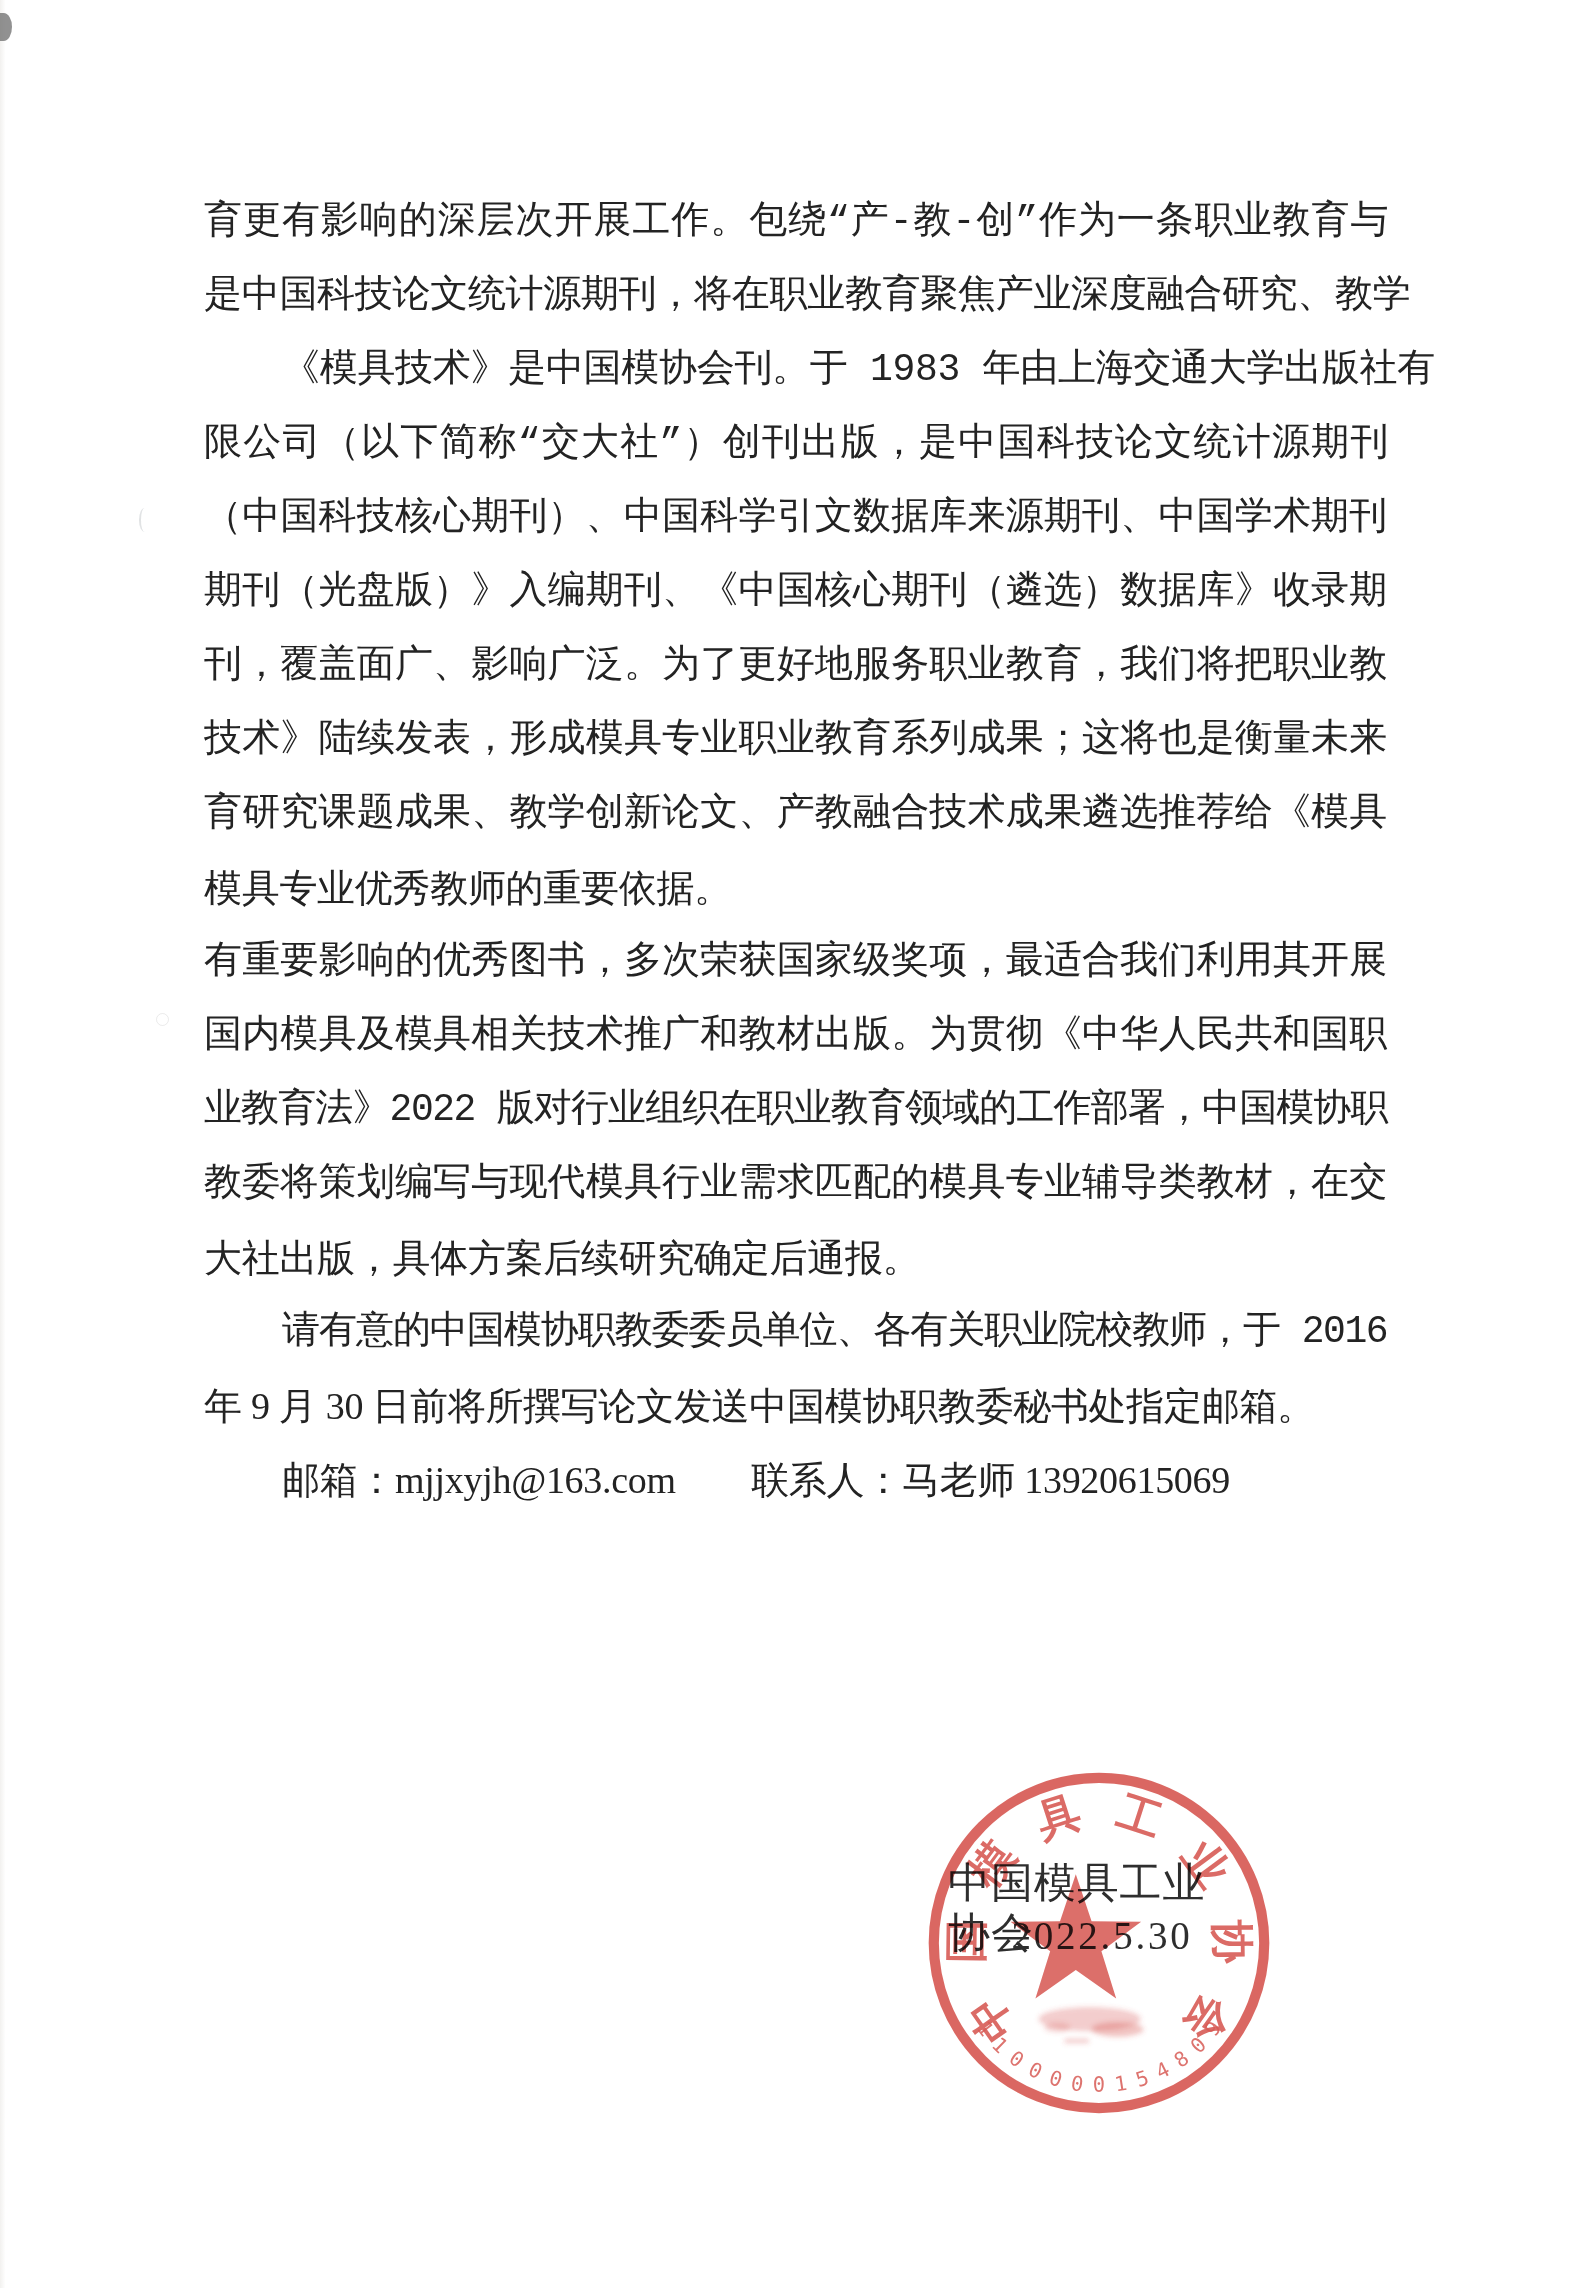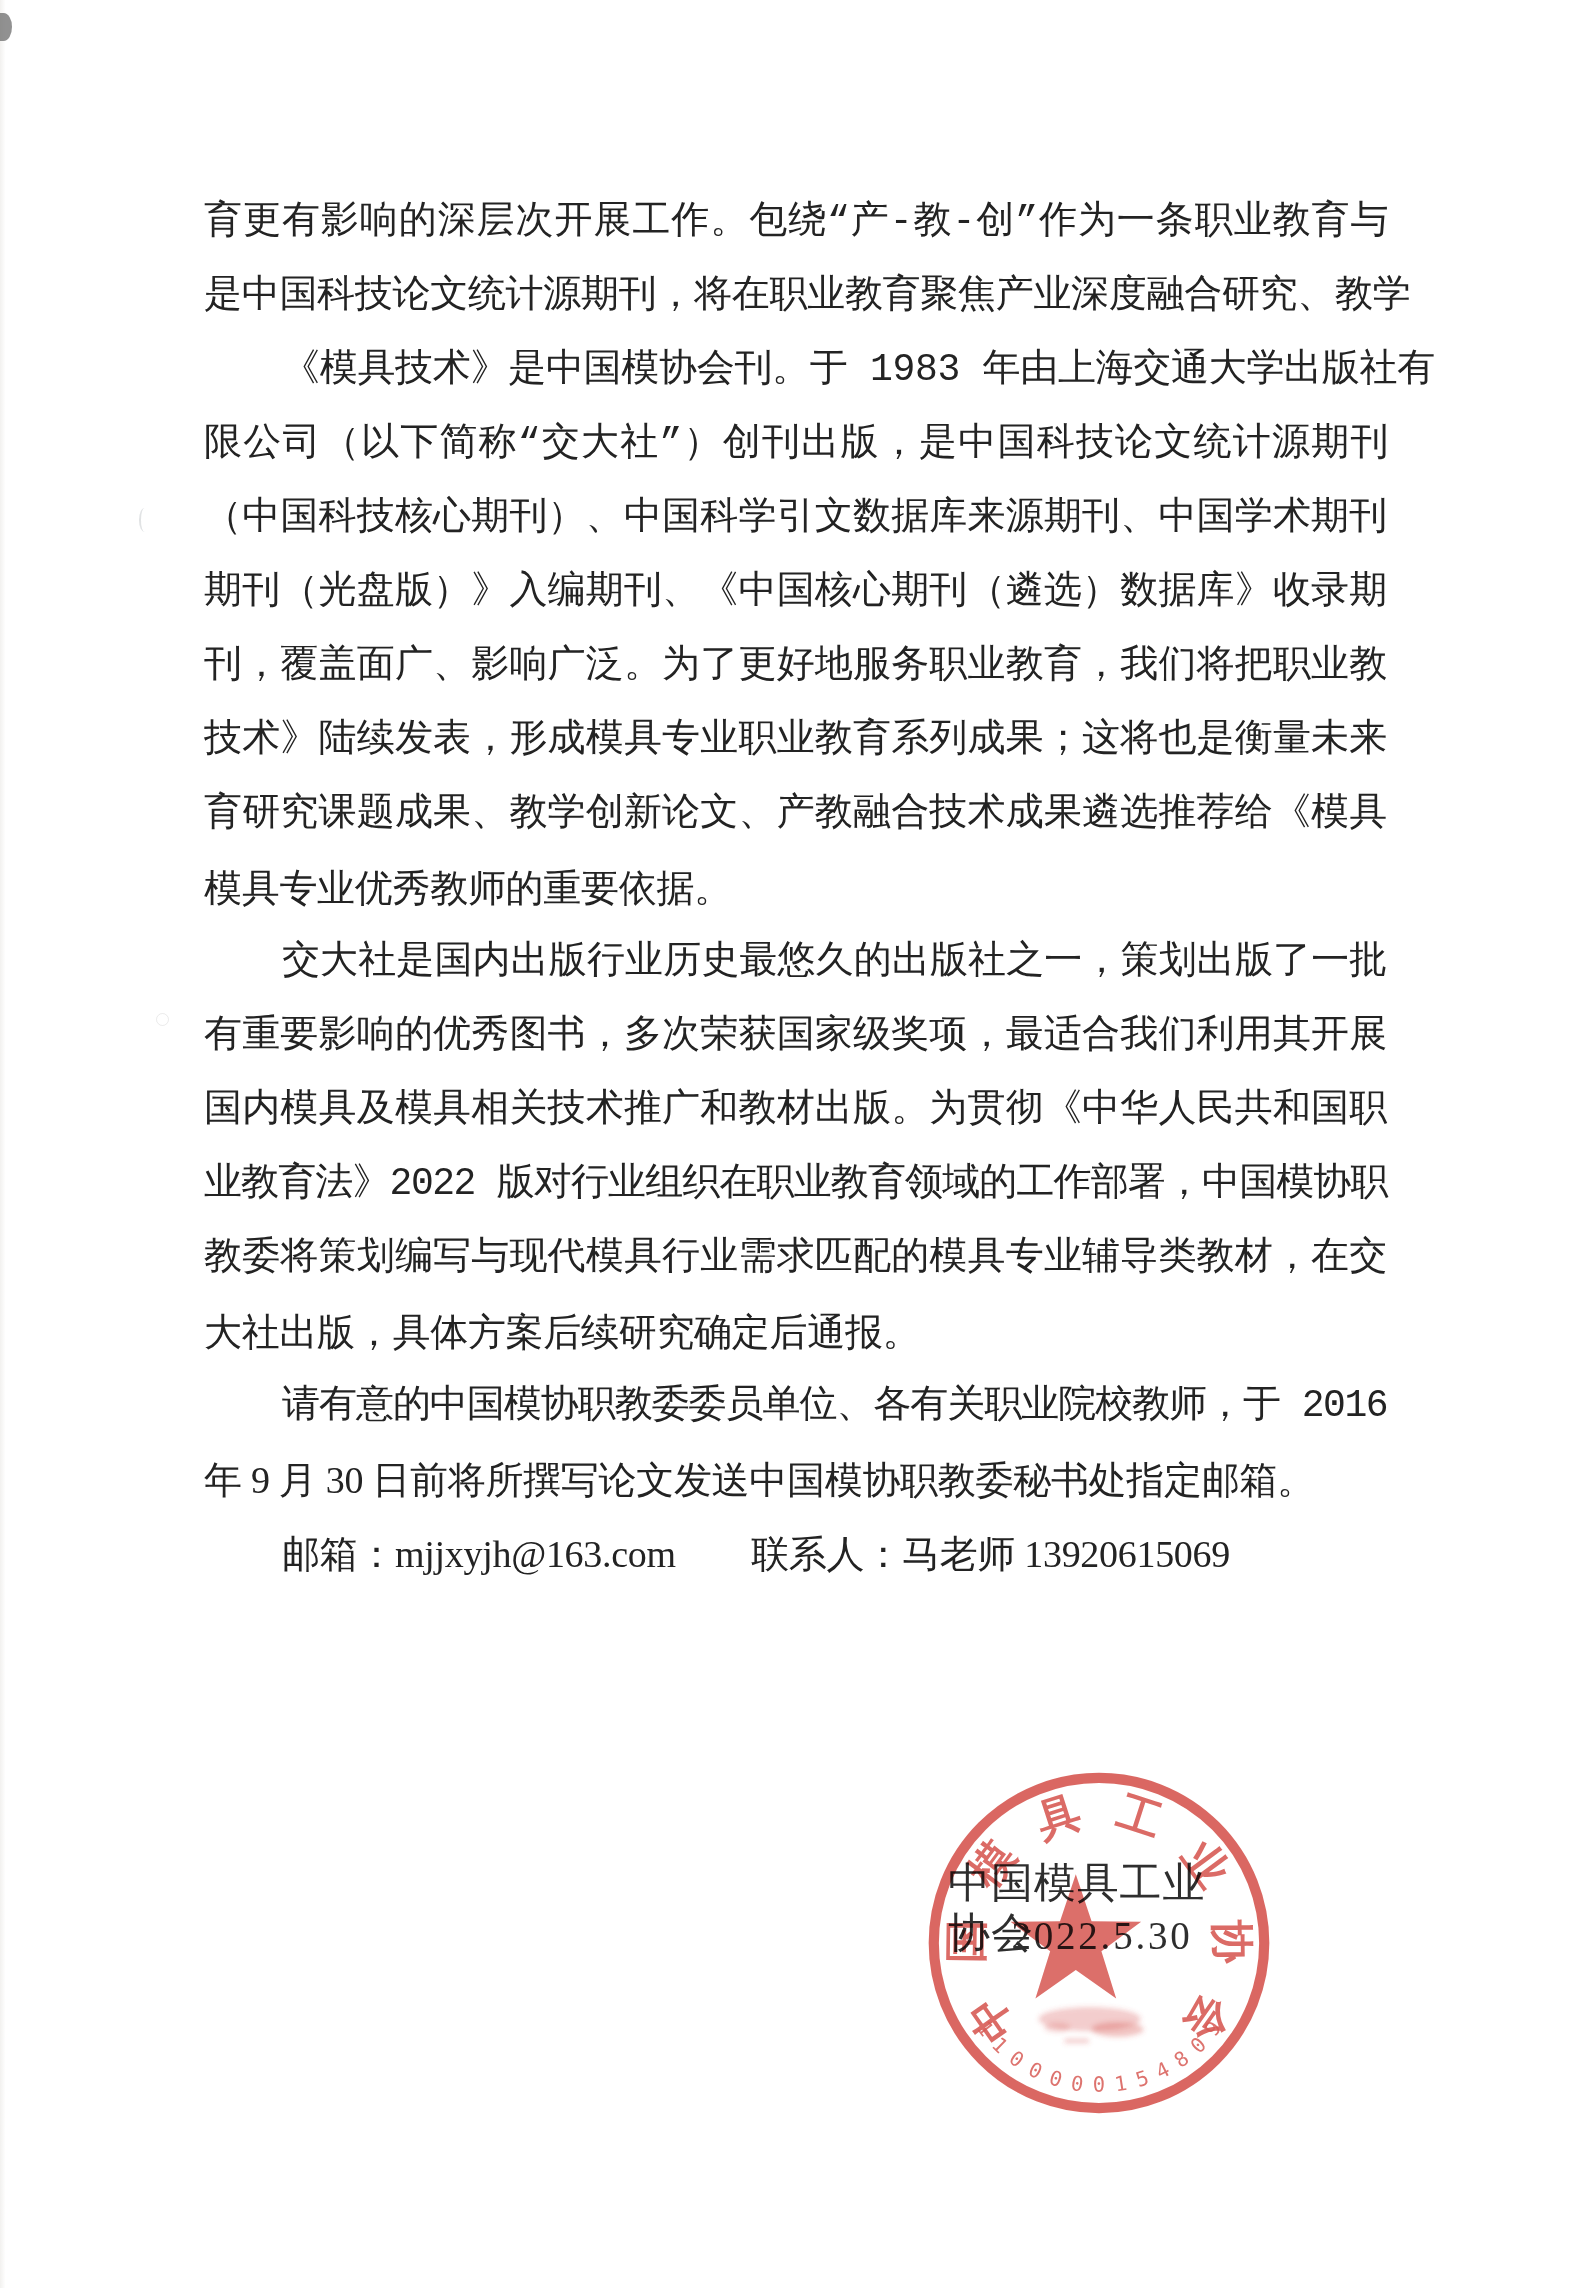--- a/index.html
+++ b/index.html
@@ -62,21 +62,20 @@
       <div class="line j tight">育更有影响的深层次开展工作。包绕“产-教-创”作为一条职业教育与</div>
       <div class="line j">是中国科技论文统计源期刊，将在职业教育聚焦产业深度融合研究、教学</div>
       <div class="line indent j">《模具技术》是中国模协会刊。于 1983 年由上海交通大学出版社有</div>
       <div class="line j tight">限公司（以下简称“交大社”）创刊出版，是中国科技论文统计源期刊</div>
       <div class="line j">（中国科技核心期刊）、中国科学引文数据库来源期刊、中国学术期刊</div>
       <div class="line j">期刊（光盘版）》入编期刊、《中国核心期刊（遴选）数据库》收录期</div>
       <div class="line j">刊，覆盖面广、影响广泛。为了更好地服务职业教育，我们将把职业教</div>
       <div class="line j">技术》陆续发表，形成模具专业职业教育系列成果；这将也是衡量未来</div>
       <div class="line j">育研究课题成果、教学创新论文、产教融合技术成果遴选推荐给《模具</div>
       <div class="line">模具专业优秀教师的重要依据。</div>
-      <div class="line indent j">交大社是国内出版行业历史最悠久的出版社之一，策划出版了一批</div>
       <div class="line j">有重要影响的优秀图书，多次荣获国家级奖项，最适合我们利用其开展</div>
       <div class="line j">国内模具及模具相关技术推广和教材出版。为贯彻《中华人民共和国职</div>
       <div class="line j tight">业教育法》2022 版对行业组织在职业教育领域的工作部署，中国模协职</div>
       <div class="line j">教委将策划编写与现代模具行业需求匹配的模具专业辅导类教材，在交</div>
       <div class="line">大社出版，具体方案后续研究确定后通报。</div>
       <div class="line indent j tight">请有意的中国模协职教委委员单位、各有关职业院校教师，于 2016</div>
       <div class="line">年 9 月 30 日前将所撰写论文发送中国模协职教委秘书处指定邮箱。</div>
       <div class="line indent">邮箱：mjjxyjh@163.com　　联系人：马老师 13920615069</div>
     </div>
 

